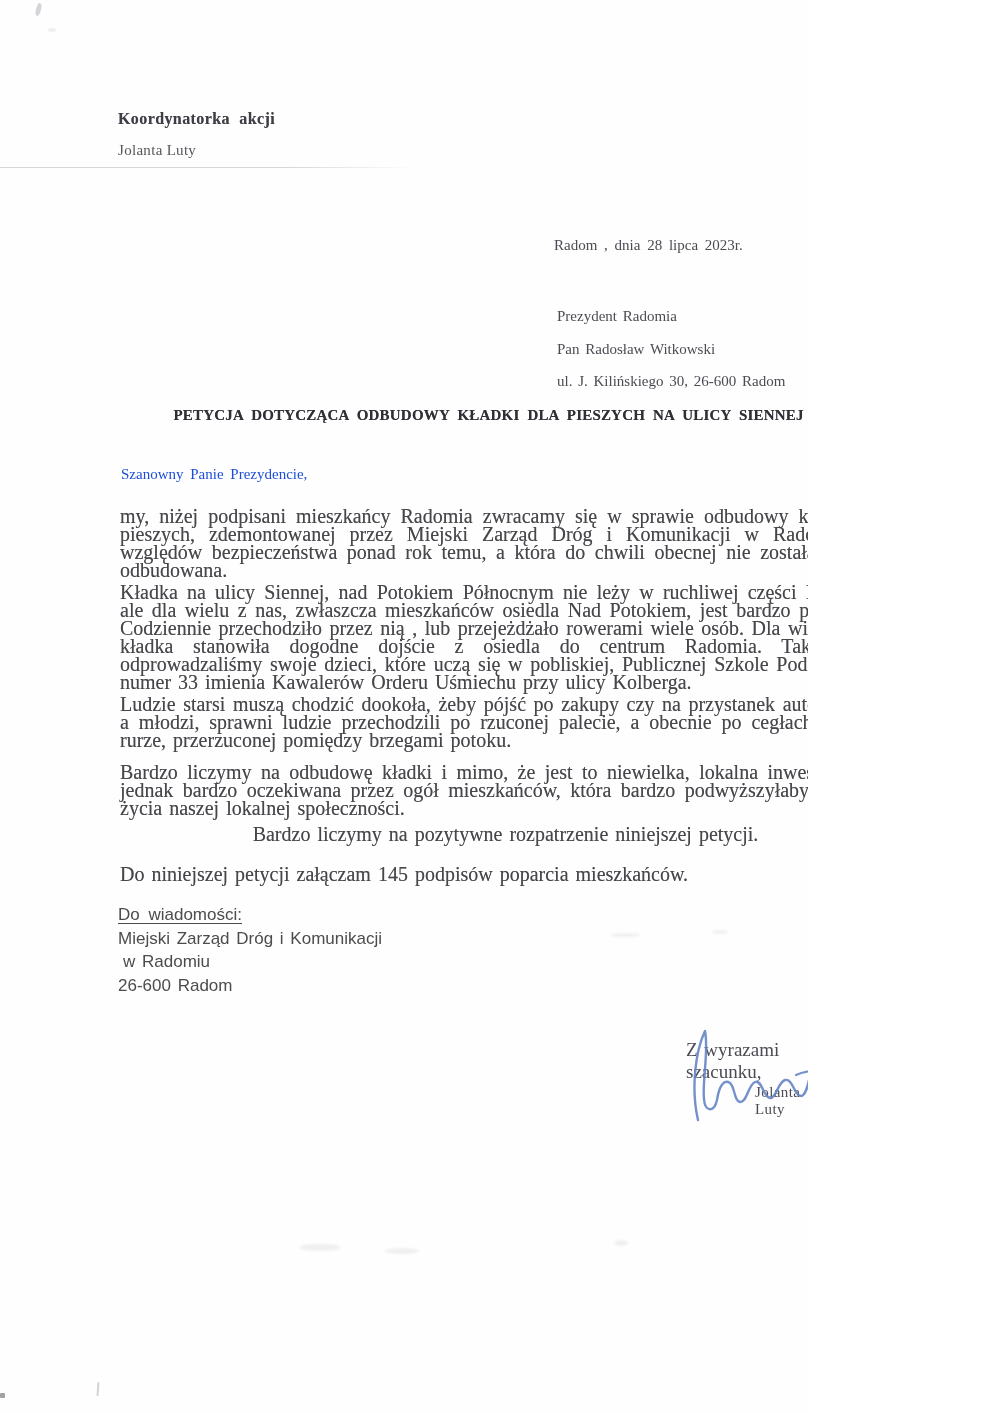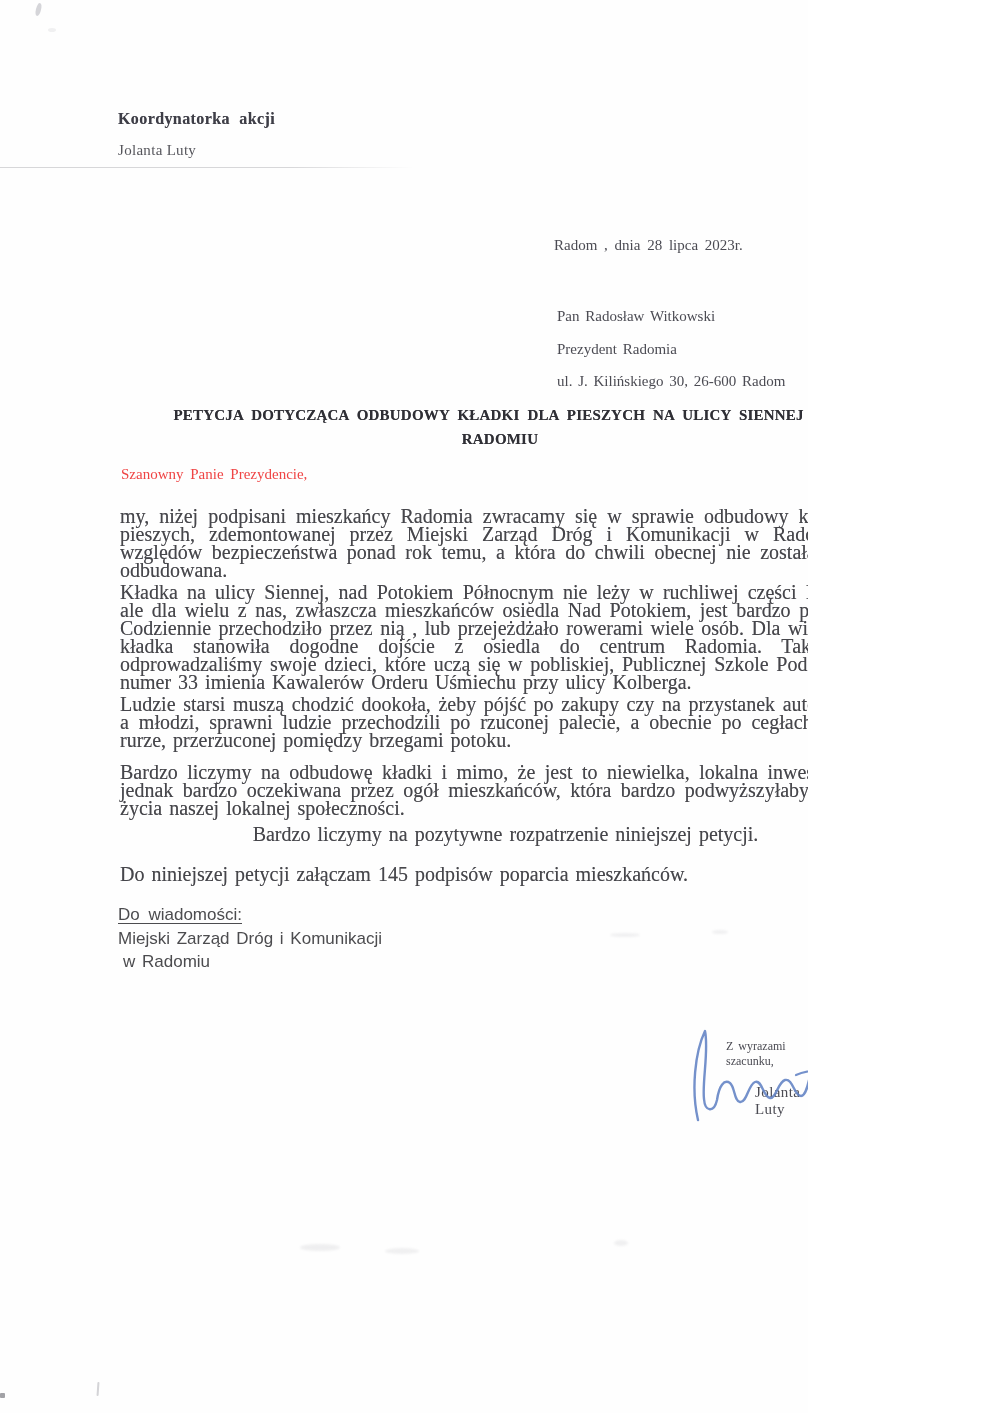--- a/index.html
+++ b/index.html
@@ -44,21 +44,21 @@
   .petition-title {
     left: 100px; top: 403px; width: 800px;
     text-align: center;
     font-size: 15px; font-weight: bold; color: #2f2f35;
     line-height: 24px; word-spacing: 4px; letter-spacing: 0.2px;
     text-shadow: 0 0 0.6px rgba(45,45,52,0.65);
   }
 
   .salutation {
     left: 121px; top: 466px;
-    font-size: 15px; color: #ef4444; word-spacing: 3px;
+    font-size: 15px; color: #1d4ed8; word-spacing: 3px;
   }
 
   
   .para {
     left: 120px; width: 763px;
     margin: 0;
     font-size: 20px; line-height: 18px;
     color: #46464b; word-spacing: 2px;
     text-align: justify;
     text-shadow: 0 0 0.45px rgba(70,70,75,0.5);
@@ -78,22 +78,22 @@
   }
   .cc-heading {
     text-decoration: underline;
     text-underline-offset: 3px;
     word-spacing: 4px;
   }
   .cc-line-2 { padding-left: 5px; }
 
   
   .valediction {
-    left: 726px; top: 1039px;
-    font-size: 12px; color: #4b4b53; word-spacing: 2px;
+    left: 686px; top: 1039px;
+    font-size: 19px; color: #4b4b53; word-spacing: 2px;
   }
   .printed-name {
     left: 755px; top: 1084px;
     font-size: 15px; color: #4b4b53; letter-spacing: 0.4px;
   }
   .signature-svg {
     left: 678px; top: 1024px;
     width: 240px; height: 104px;
     z-index: 3;
     opacity: 0.88;
@@ -116,43 +116,43 @@
 
 <div class="page">
 
   <div class="abs sender-role">Koordynatorka  akcji</div>
   <div class="abs sender-name">Jolanta Luty</div>
   <div class="abs header-rule"></div>
 
   <div class="abs dateline">Radom , dnia  28 lipca 2023r.</div>
 
   <div class="abs recipient">
+    <div>Prezydent Radomia</div>
     <div>Pan Radosław  Witkowski</div>
-    <div>Prezydent Radomia</div>
     <div>ul. J. Kilińskiego  30, 26-600 Radom</div>
   </div>
 
   <div class="abs petition-title">
     <div>PETYCJA DOTYCZĄCA ODBUDOWY  KŁADKI DLA PIESZYCH NA ULICY  SIENNEJ  W</div>
-    <div>RADOMIU</div>
   </div>
 
   <div class="abs salutation">Szanowny  Panie  Prezydencie,</div>
 
   <p class="abs para p1">my, niżej podpisani mieszkańcy Radomia zwracamy się w sprawie odbudowy kładki dla pieszych, zdemontowanej przez Miejski Zarząd Dróg i Komunikacji w Radomiu, ze względów bezpieczeństwa ponad rok temu, a która do chwili obecnej nie została jeszcze odbudowana.</p>
   <p class="abs para p2">Kładka na ulicy Siennej, nad Potokiem Północnym nie leży w ruchliwej części Radomia, ale dla wielu z nas, zwłaszcza mieszkańców osiedla Nad Potokiem, jest bardzo potrzebna. Codziennie przechodziło przez nią , lub przejeżdżało rowerami wiele osób. Dla wielu z nas kładka stanowiła dogodne dojście z osiedla do centrum Radomia. Także tędy odprowadzaliśmy swoje dzieci, które uczą się w pobliskiej, Publicznej Szkole Podstawowej numer 33 imienia Kawalerów Orderu Uśmiechu przy ulicy Kolberga.</p>
   <p class="abs para p3">Ludzie starsi muszą chodzić dookoła, żeby pójść po zakupy czy na przystanek autobusowy, a młodzi, sprawni ludzie przechodzili po rzuconej palecie, a obecnie po cegłach, lub po rurze, przerzuconej pomiędzy brzegami potoku.</p>
   <p class="abs para p4">Bardzo liczymy na odbudowę kładki i mimo, że jest to niewielka, lokalna inwestycja, to jednak bardzo oczekiwana przez ogół mieszkańców, która bardzo podwyższyłaby komfort życia naszej lokalnej społeczności.</p>
   <p class="abs para p5">Bardzo liczymy  na  pozytywne rozpatrzenie  niniejszej petycji.</p>
   <p class="abs para p6">Do niniejszej petycji załączam 145 podpisów  poparcia  mieszkańców.</p>
 
   <div class="abs cc-block">
     <div class="cc-heading">Do  wiadomości:</div>
     <div>Miejski  Zarząd  Dróg  i  Komunikacji</div>
     <div class="cc-line-2">w Radomiu</div>
+    <div>26-600 Radom</div>
   </div>
 
   <div class="abs valediction">Z wyrazami  szacunku,</div>
   <div class="abs printed-name">Jolanta Luty</div>
 
   <svg class="abs signature-svg" viewBox="0 0 240 104" xmlns="http://www.w3.org/2000/svg">
 
     <path fill="none" stroke-width="2.4" stroke-linecap="round" stroke-linejoin="round" d="M 20,96
              C 13,66 17,28 27,7
              C 31,26 24,58 26,75

